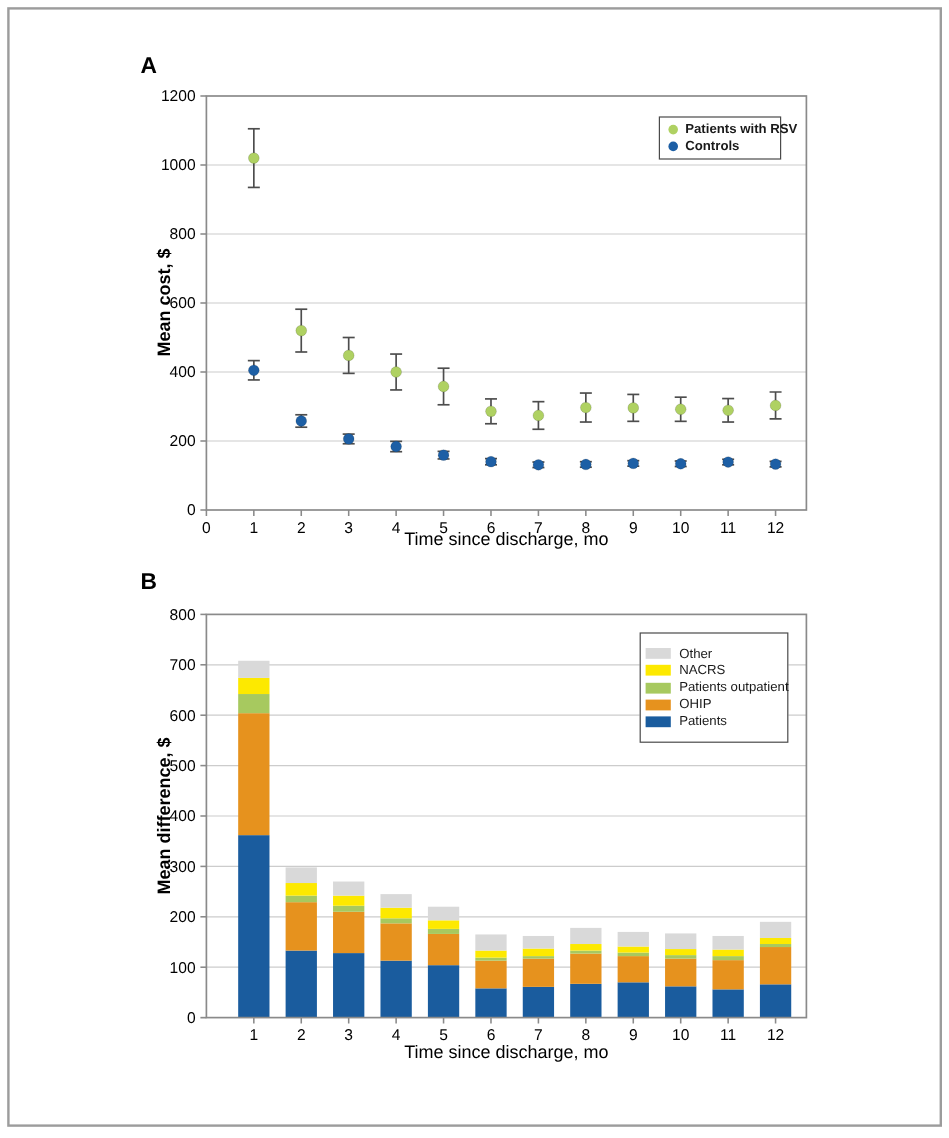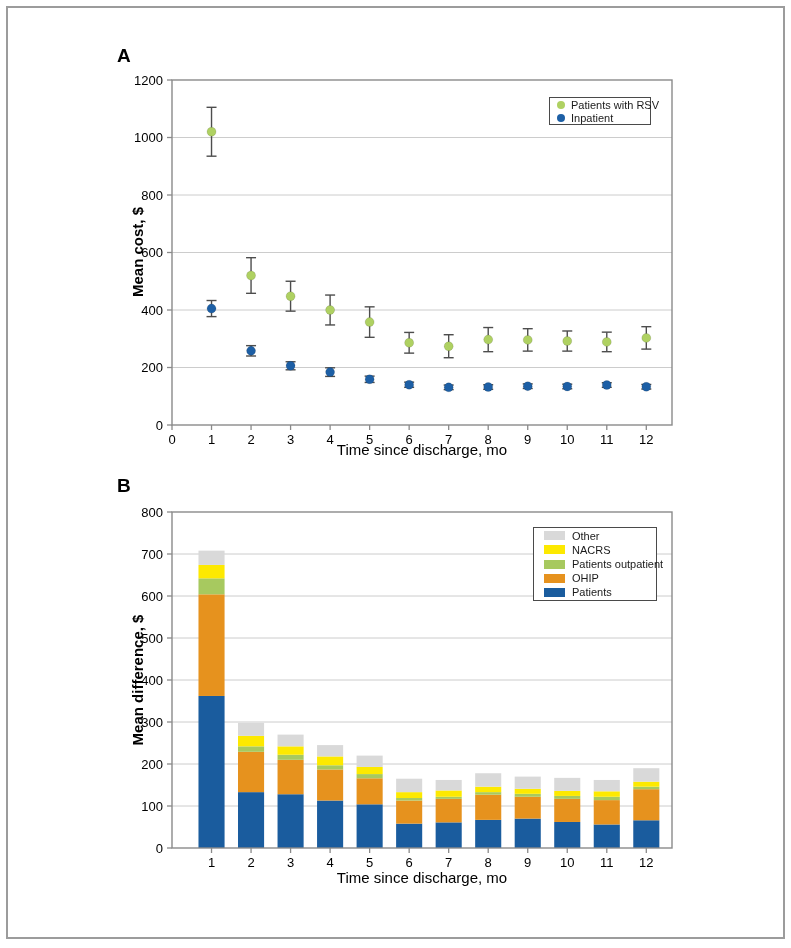--- a/index.html
+++ b/index.html
@@ -14,22 +14,22 @@
   .ylabel { position: absolute; width: 240px; text-align: center; font-weight: bold; font-size: 15px;
             color: #000; transform: rotate(-90deg); transform-origin: center; line-height: 18px; }
   .ylabel.a { left: 18px; top: 243px; }
   .ylabel.b { left: 18px; top: 671px; }
   .xlabel { position: absolute; left: 172px; width: 500px; text-align: center; font-weight: normal;
             font-size: 15px; color: #000; }
   .xlabel.a { top: 441px; }
   .xlabel.b { top: 869px; }
   .legend { position: absolute; background: #ffffff; border: 1.4px solid #4a4a4a; box-sizing: border-box;
             display: flex; flex-direction: column; justify-content: center; }
-  .legend.a { left: 549px; top: 97px; width: 102px; height: 28px; padding-left: 7px; }
-  .legend.b { left: 533px; top: 527px; width: 124px; height: 74px; padding-left: 10px; }
+  .legend.a { left: 549px; top: 97px; width: 102px; height: 36px; padding-left: 7px; font-weight: bold; }
+  .legend.b { left: 533px; top: 527px; width: 124px; height: 92px; padding-left: 4px; }
   .legend-row { display: flex; align-items: center; height: 14px; font-size: 11px; color: #1a1a1a; white-space: nowrap; }
   .legend.b .legend-row { height: 14.2px; }
   .legend-dot { width: 8px; height: 8px; border-radius: 50%; margin-right: 6px; flex: 0 0 auto; }
   .legend-swatch { width: 21px; height: 9px; margin-right: 7px; flex: 0 0 auto; }
 </style>
 </head>
 <body>
 
 <div class="figure">
   <div class="figure-border"></div>
@@ -306,21 +306,21 @@
   <div class="xlabel a">Time since discharge, mo</div>
   <div class="xlabel b">Time since discharge, mo</div>
 
   <div class="legend a" id="legend-a">
       <div class="legend-row">
         <span class="legend-dot" style="background: rgb(175, 209, 98);"></span>
         <span>Patients with RSV</span>
       </div>
       <div class="legend-row">
         <span class="legend-dot" style="background: rgb(29, 95, 165);"></span>
-        <span>Inpatient</span>
+        <span>Controls</span>
       </div>
     </div>
   <div class="legend b" id="legend-b">
       <div class="legend-row">
         <span class="legend-swatch" style="background: rgb(217, 217, 217);"></span>
         <span>Other</span>
       </div>
       <div class="legend-row">
         <span class="legend-swatch" style="background: rgb(253, 233, 0);"></span>
         <span>NACRS</span>

